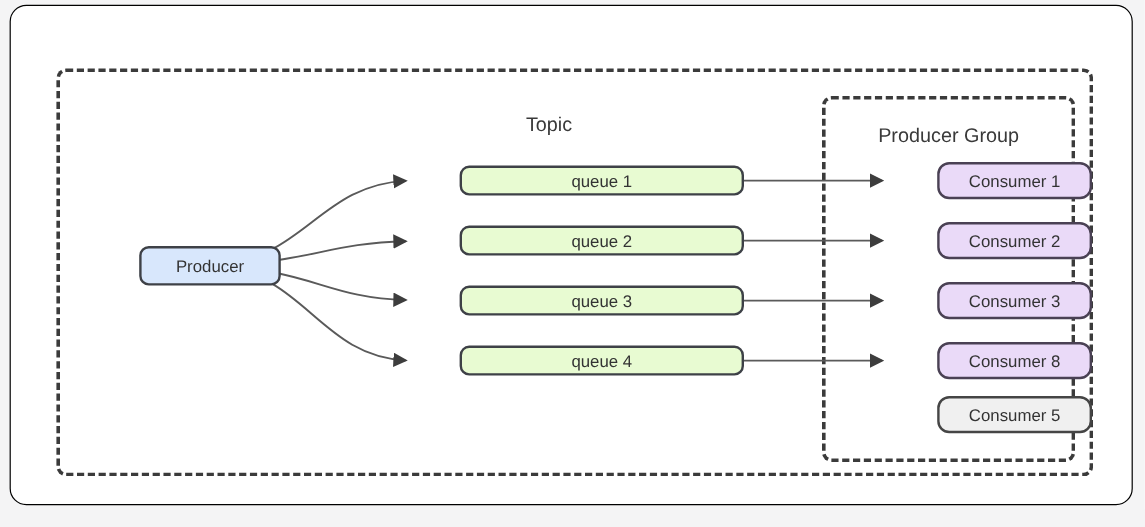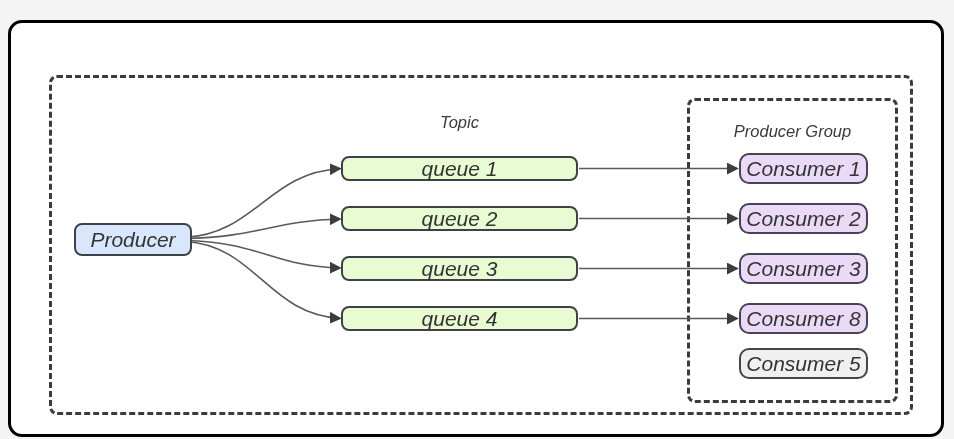--- a/index.html
+++ b/index.html
@@ -6,38 +6,38 @@
     --page-bg:#f4f4f5; --card-bg:#ffffff; --border-dark:#3e4147; --dash:#3b3b3b;
     --line:#5a5a5a; --arrow:#3d3d3d; --text:#333333;
     --producer-fill:#d8e7fc; --queue-fill:#e8fbd2; --consumer-fill:#eadaf8;
     --consumer-inactive-fill:#f0f0f0; --label-text:#3a3a3a;
   }
   *{box-sizing:border-box; margin:0; padding:0;}
   html,body{width:954px; height:439px; overflow:hidden;}
   body{background:var(--page-bg); font-family:"Liberation Sans","DejaVu Sans",sans-serif;}
   .screen{position:relative; width:954px; height:439px;}
   .card{
-    position:absolute; left:8px; top:20px; width:936px; height:417px;
-    background:var(--card-bg); border:3px solid #000000; border-radius:14px;font-style:italic;
+    position:absolute; left:8px; top:4px; width:936px; height:417px;
+    background:var(--card-bg); border:1px solid #000000; border-radius:14px;
   }
   .boundary{
     position:absolute; border:3px dashed var(--dash); border-radius:8px;
     background:transparent;
   }
   .outer-boundary{left:38px; top:52px; width:864px; height:340px;}
   .cg-boundary{left:676px; top:75px; width:211px; height:305px;}
   .group-label{
     position:absolute; text-align:center; font-size:16.5px; color:var(--label-text);
   }
   .topic-label{left:330px; top:90px; width:237px;}
   .cg-label{left:676px; top:99px; width:211px;}
   .node{
     position:absolute; display:flex; align-items:center; justify-content:center;
     border:2.5px solid var(--border-dark); border-radius:8px;
-    font-size:21px; color:var(--text); white-space:nowrap;
+    font-size:14px; color:var(--text); white-space:nowrap;margin-left:44px;
   }
   .producer{left:63px; top:200px; width:118px; height:33px; background:var(--producer-fill);}
   .queue{left:330px; width:237px; height:25px; background:var(--queue-fill);}
   .q1{top:133px;} .q2{top:183px;text-align:center;} .q3{top:233px;} .q4{top:283px;}
   .consumer{left:728px; width:129px; height:31px; background:var(--consumer-fill); border-color:#4a4154;border-radius:10px;}
   .c1{top:130px;} .c2{top:180px;} .c3{top:230px;} .c4{top:280px;}
   .c5{top:325px; background:var(--consumer-inactive-fill); border-color:#454545;}
   svg.connectors{position:absolute; left:0; top:0; pointer-events:none;}
   svg.connectors path.link{stroke:var(--line); stroke-width:1.6; fill:none;}
 </style>

